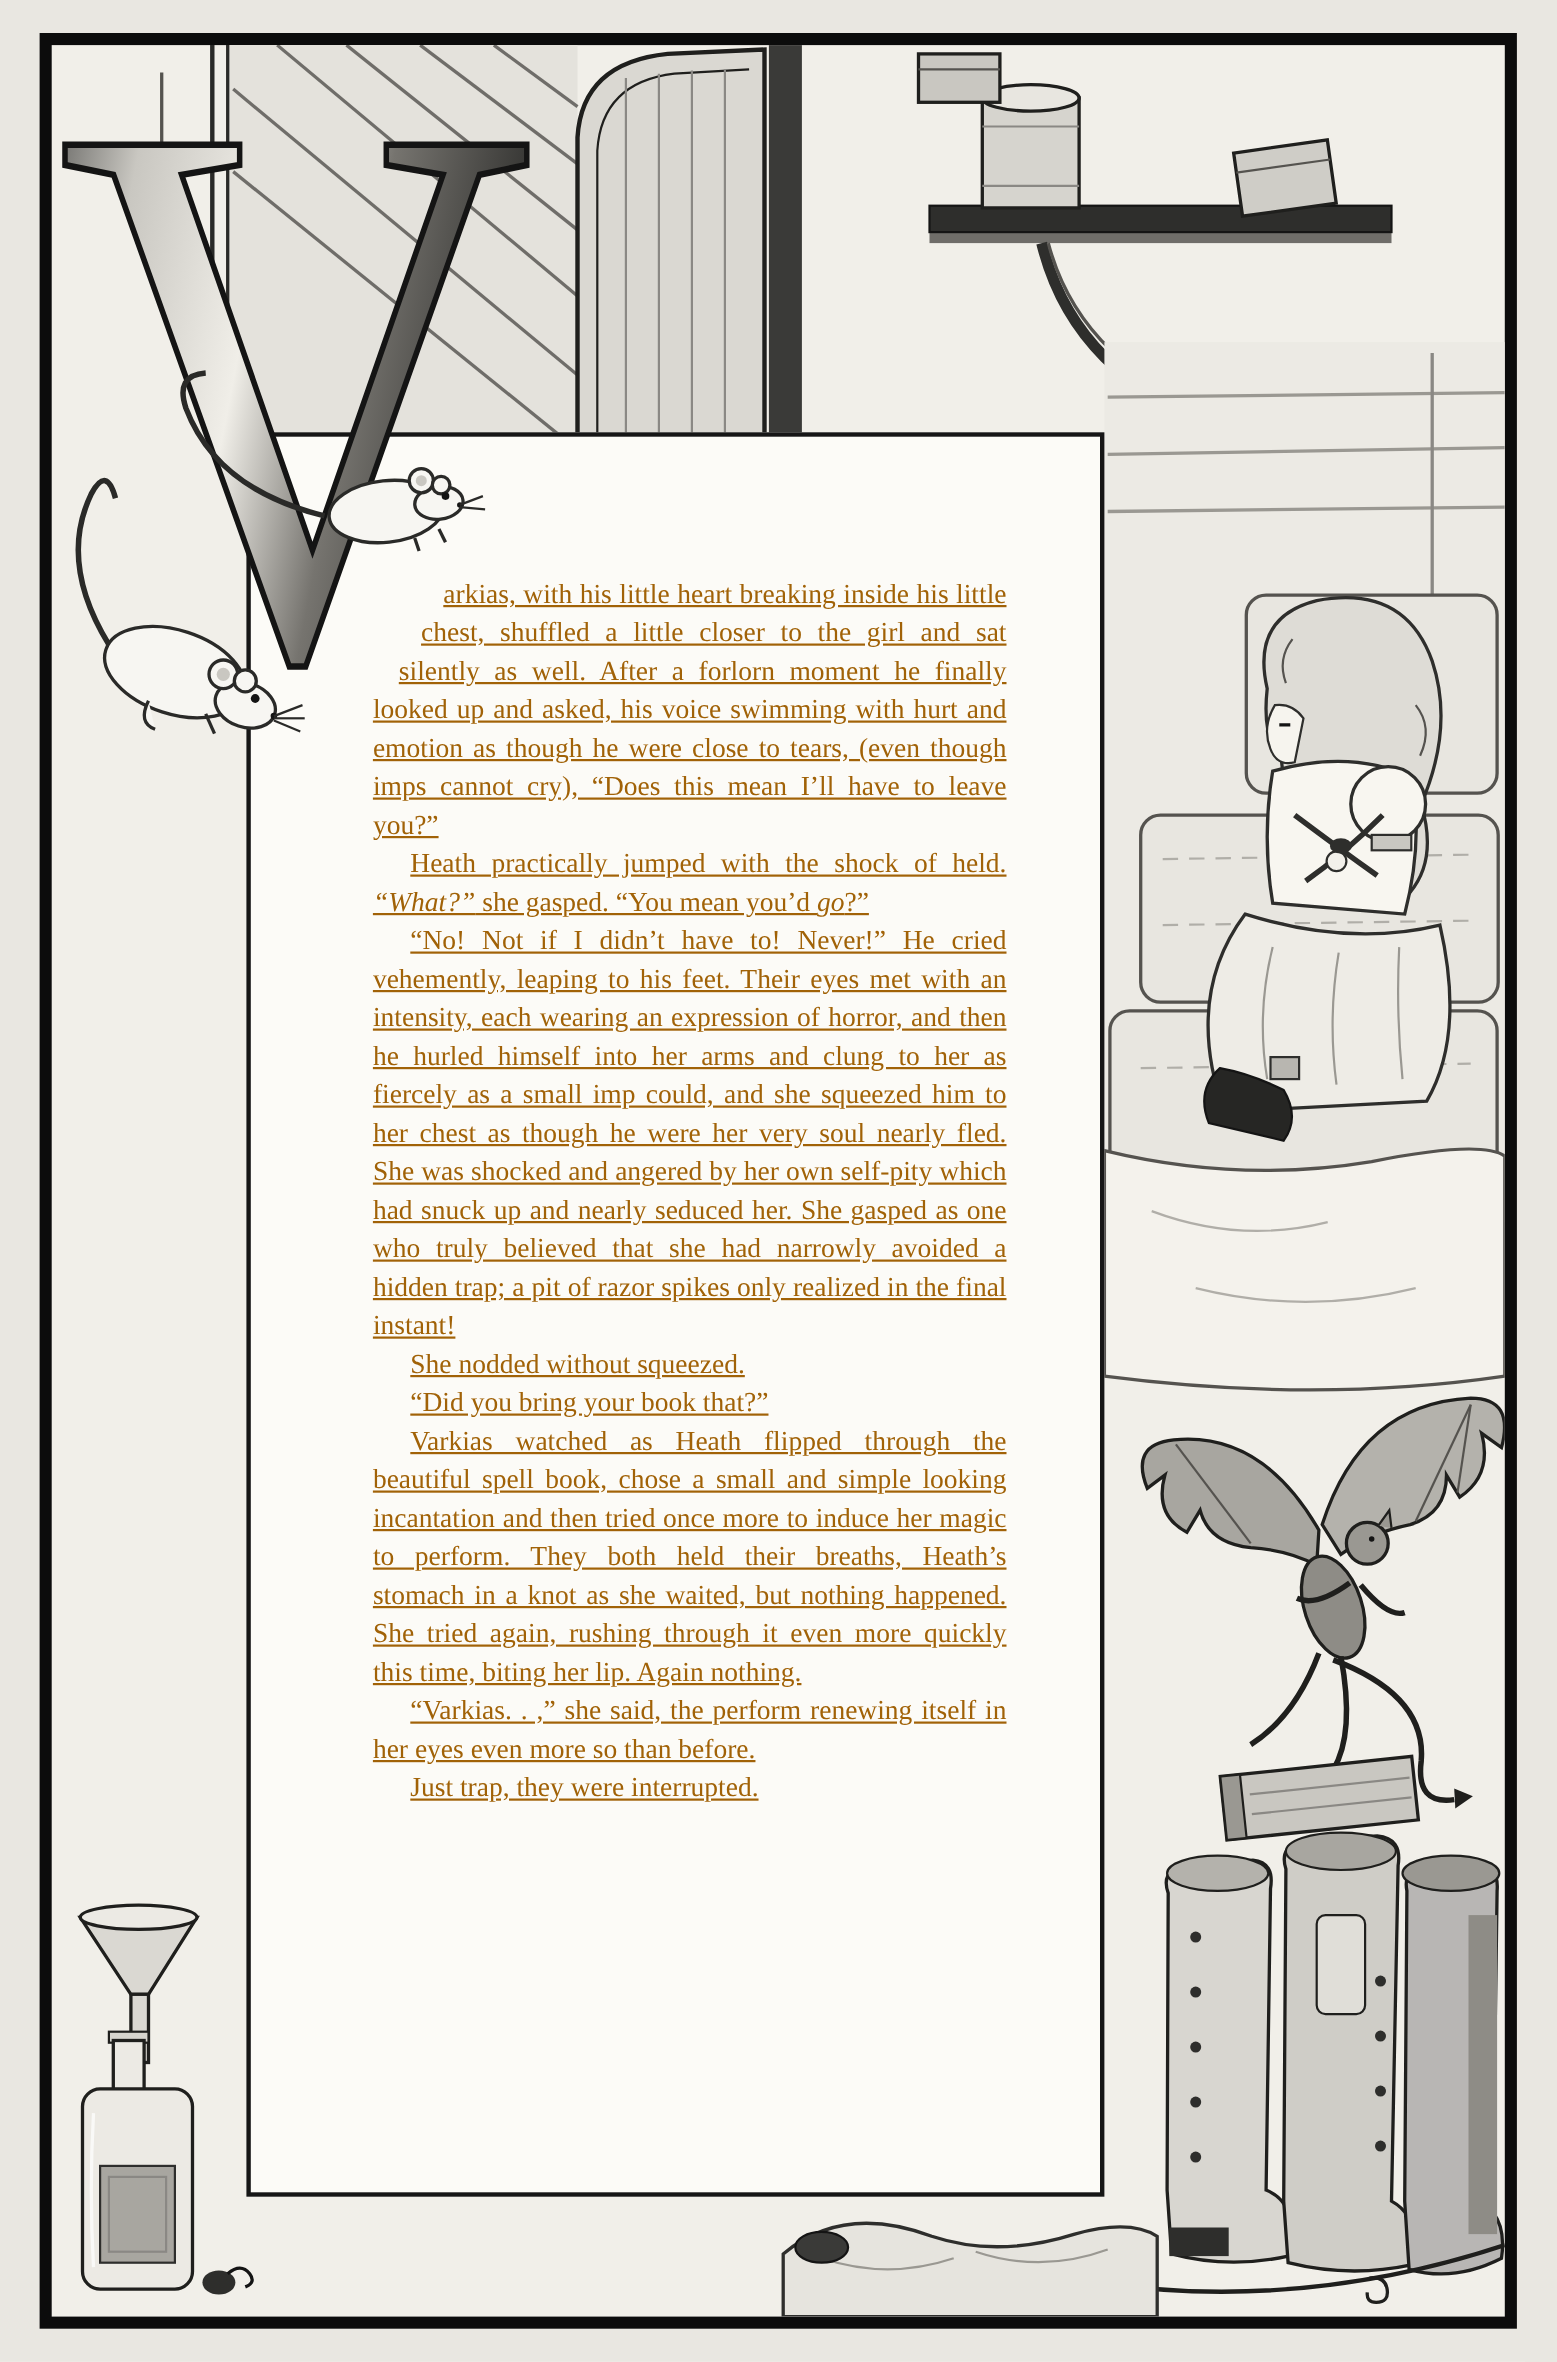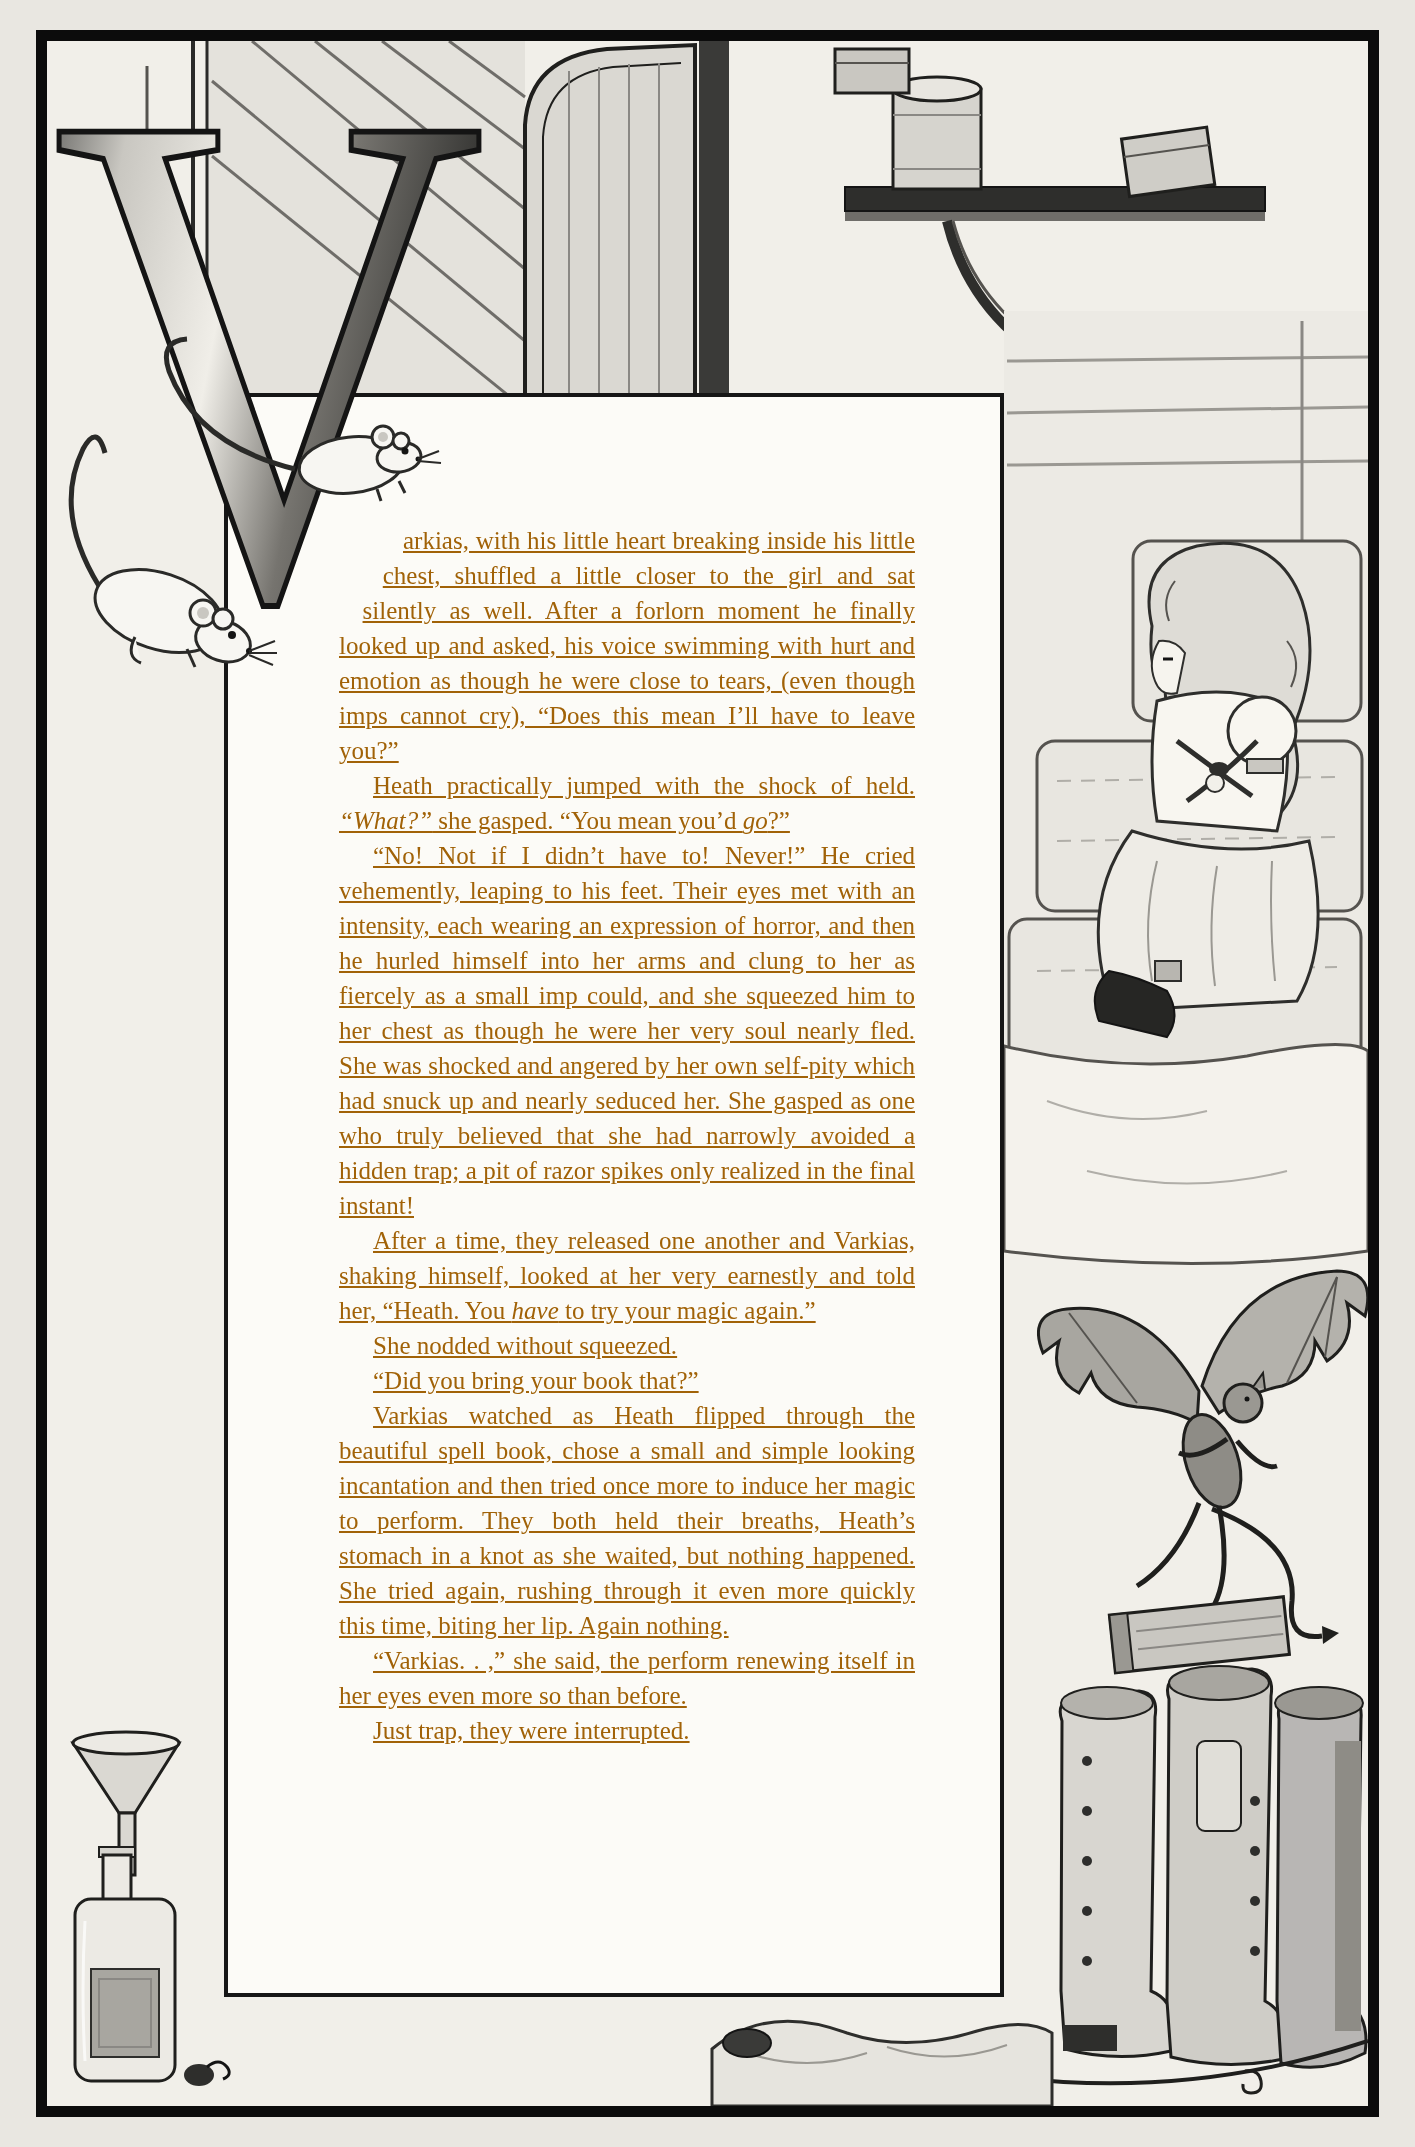--- a/index.html
+++ b/index.html
@@ -201,21 +201,20 @@
     </g>
   </svg>
 
   <div class="text-panel">
     <div class="story-text">
       <div class="dropcap-spacer"></div>
 
     <p class="para"><span>arkias, with his little heart breaking inside his little chest, shuffled a little closer to the girl and sat silently as well.  After a forlorn moment he finally looked up and asked, his voice swimming with hurt and emotion as though he were close to tears, (even though imps cannot cry), “Does this mean I’ll have to leave you?”</span></p>
         <p class="para indent"><span>Heath practically jumped with the shock of held.  </span><em>“What?”</em><span> she gasped.  “You mean you’d </span><em>go</em><span>?”</span></p>
         <p class="para indent"><span>“No!  Not if I didn’t have to!  Never!”  He cried vehemently, leaping to his feet.  Their eyes met with an intensity, each wearing an expression of horror, and then he hurled himself into her arms and clung to her as fiercely as a small imp could, and she squeezed him to her chest as though he were her very soul nearly fled.  She was shocked and angered by her own self-pity which had snuck up and nearly seduced her.  She gasped as one who truly believed that she had narrowly avoided a hidden trap; a pit of razor spikes only realized in the final instant!</span></p>
-        <p class="para indent"><span>After a time, they released one another and Varkias, shaking himself, looked at her very earnestly and told her, “Heath.  You </span><em>have</em><span> to try your magic again.”</span></p>
         <p class="para indent"><span>She nodded without squeezed.</span></p>
         <p class="para indent"><span>“Did you bring your book that?”</span></p>
         <p class="para indent"><span>Varkias watched as Heath flipped through the beautiful spell book, chose a small and simple looking incantation and then tried once more to induce her magic to perform.  They both held their breaths, Heath’s stomach in a knot as she waited, but nothing happened.  She tried again, rushing through it even more quickly this time, biting her lip.  Again nothing.</span></p>
         <p class="para indent"><span>“Varkias. . ,” she said, the perform renewing itself in her eyes even more so than before.</span></p>
         <p class="para indent"><span>Just trap, they were interrupted.</span></p>
       </div>
   </div>
 
   <svg class="dropcap" viewBox="0 0 470 612">
     <defs>

